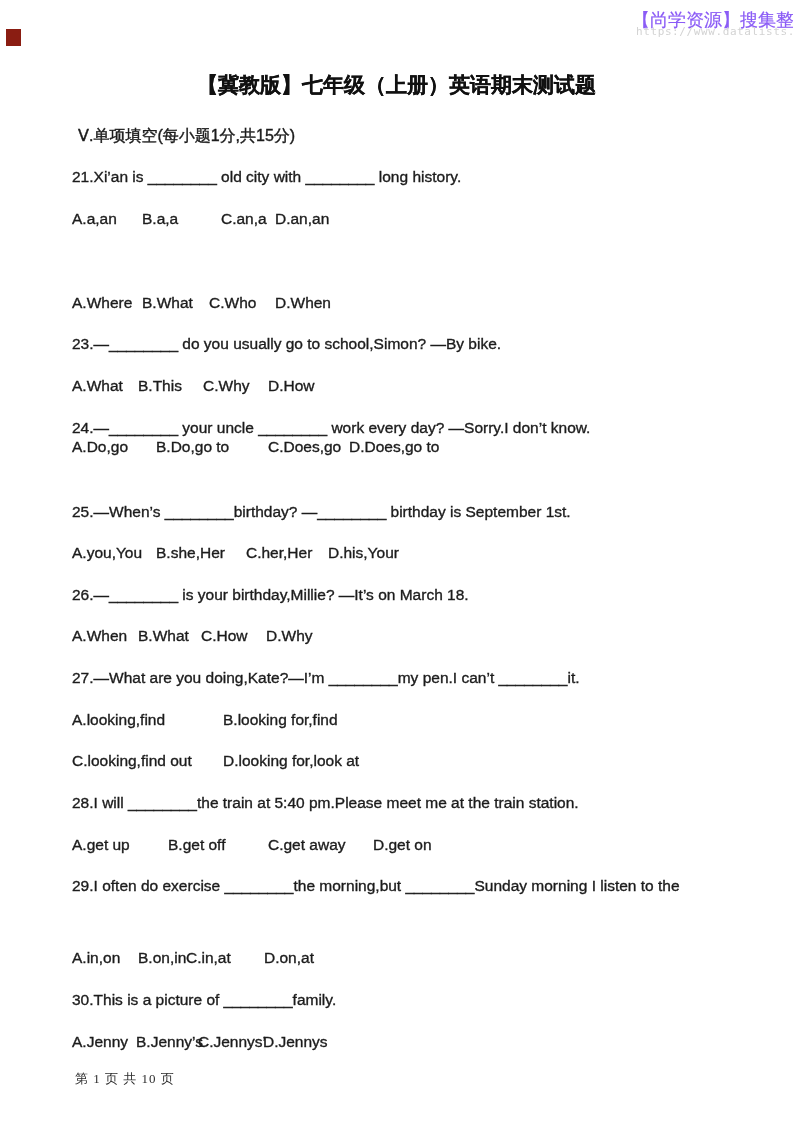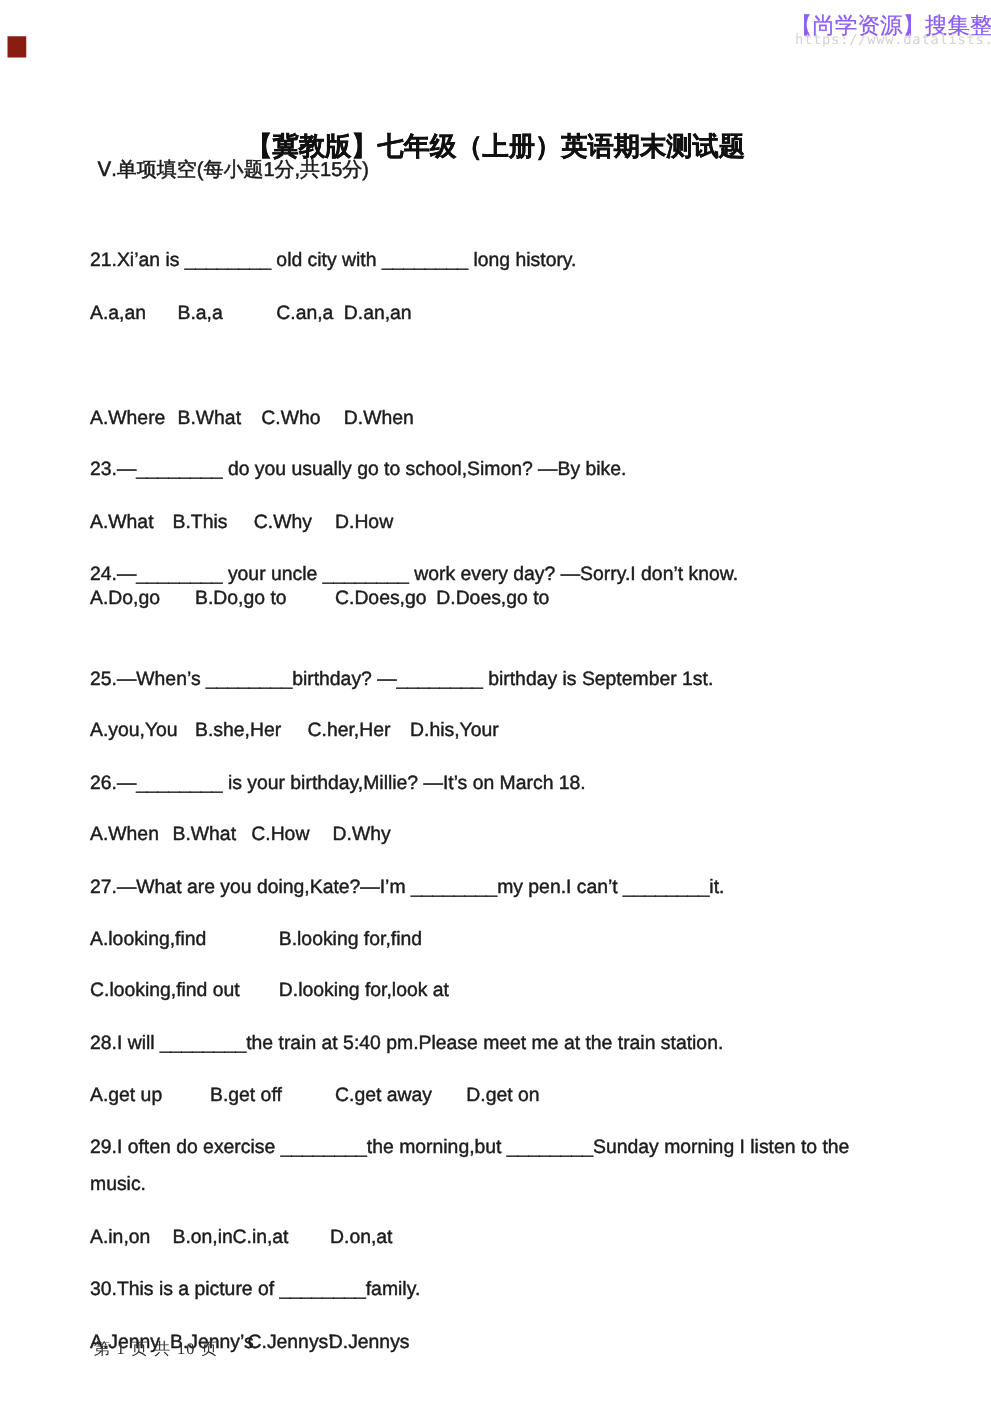--- a/index.html
+++ b/index.html
@@ -4,24 +4,24 @@
 <style>
   html,body{margin:0;padding:0;background:#ffffff;}
   .page{position:relative;width:793px;height:1122px;background:#ffffff;overflow:hidden;
         font-family:"Liberation Sans","DejaVu Sans",sans-serif;color:#1c1c1c;}
   .redsq{position:absolute;left:6px;top:29px;width:15px;height:17px;background:#8a1d12;}
   .wm1{position:absolute;top:8px;left:632px;font-size:18px;color:#8b5cf6;white-space:nowrap;
        -webkit-text-stroke:0.2px;}
   .wm2{position:absolute;top:25px;left:636px;font-size:11px;letter-spacing:0.6px;color:#d3d3d3;
        font-family:"DejaVu Sans Mono",monospace;white-space:nowrap;}
   .title{position:absolute;top:71px;left:0;width:100%;text-align:center;font-size:21px;
-         font-weight:bold;-webkit-text-stroke:0.25px;color:#111111;margin-top:32px;}
+         font-weight:bold;-webkit-text-stroke:0.25px;color:#111111;}
   .heading{position:absolute;top:126px;left:78px;font-size:16px;-webkit-text-stroke:0.4px;white-space:nowrap;}
   .line{position:absolute;left:72px;width:668px;font-size:15.5px;line-height:18px;
-        white-space:nowrap;margin-top:32px;-webkit-text-stroke:0.35px;}
+        white-space:nowrap;-webkit-text-stroke:0.35px;}
   .opts{height:18px;text-align:center;}
   .opt{position:absolute;top:0;white-space:nowrap;}
   .footer{position:absolute;top:1070px;left:75px;font-size:13px;color:#2e2e2e;
           font-family:"Liberation Serif","DejaVu Serif",serif;letter-spacing:1px;}
 </style>
 </head>
 <body>
 
 <div class="page">
 
@@ -93,21 +93,20 @@
 
   <div class="line" style="top:794px">28.I will ________the train at 5:40 pm.Please meet me at the train station.</div>
   <div class="line opts" style="top:836px">
     <span class="opt" style="left:0px">A.get up</span>
     <span class="opt" style="left:96px">B.get off</span>
     <span class="opt" style="left:196px">C.get away</span>
     <span class="opt" style="left:301px">D.get on</span>
   </div>
 
   <div class="line" style="top:877px">29.I often do exercise ________the morning,but ________Sunday morning I listen to the</div>
-  <div class="line" style="top:907px">music.</div>
   <div class="line opts" style="top:949px">
     <span class="opt" style="left:0px">A.in,on</span>
     <span class="opt" style="left:66px">B.on,in</span>
     <span class="opt" style="left:114px">C.in,at</span>
     <span class="opt" style="left:192px">D.on,at</span>
   </div>
 
   <div class="line" style="top:991px">30.This is a picture of ________family.</div>
   <div class="line opts" style="top:1033px">
     <span class="opt" style="left:0px">A.Jenny</span>

